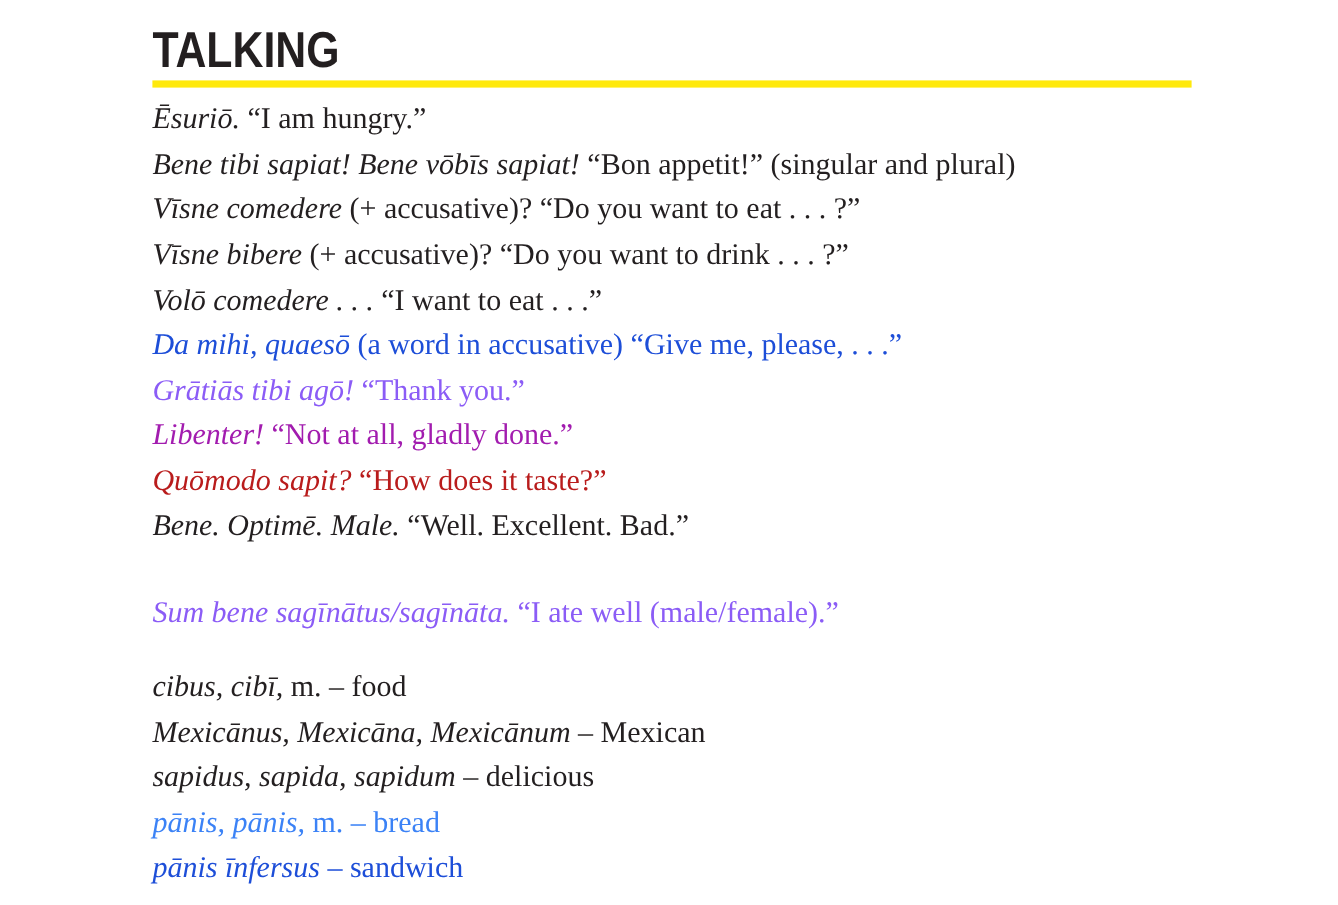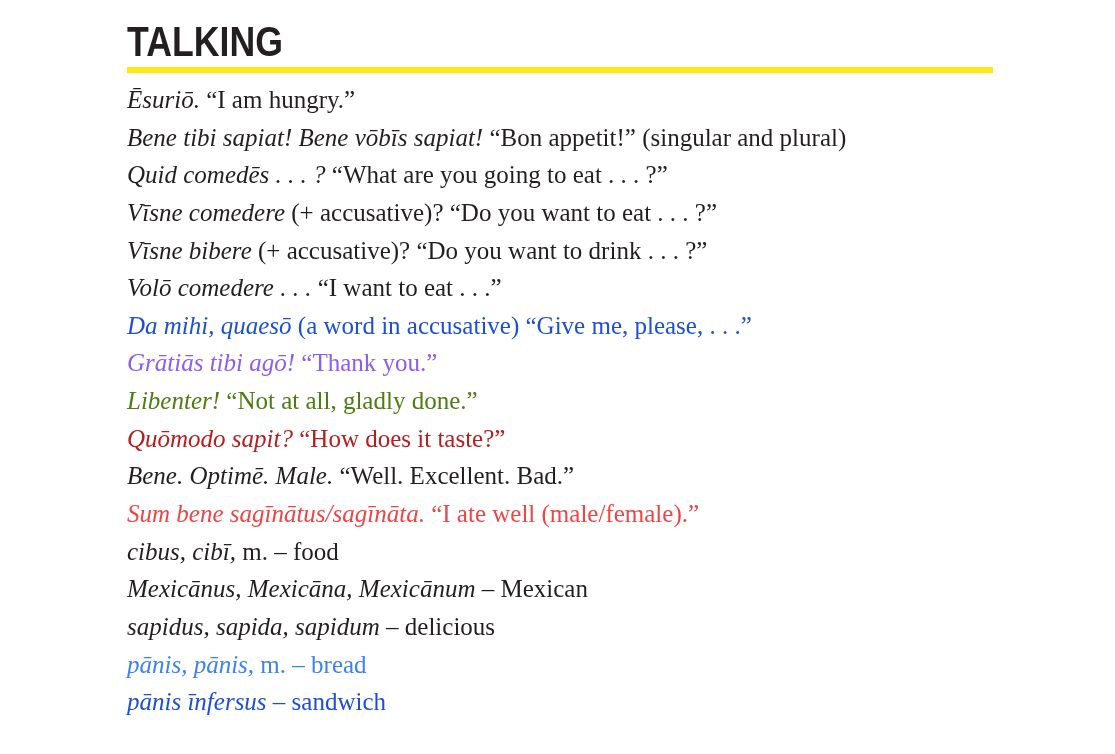--- a/index.html
+++ b/index.html
@@ -66,29 +66,28 @@
 </head>
 <body>
 
 <div class="page">
   <h1 class="page-title" style="color: rgb(35, 31, 32);"><span class="condense">TALKING</span></h1>
   <div class="title-rule" style="background: rgb(255, 233, 12);"></div>
 
   <div class="phrase-list">
     <p class="phrase-line" style="color: rgb(35, 31, 32);"><span class="latin">Ēsuriō.</span> <span class="english">“I am hungry.”</span></p>
     <p class="phrase-line" style="color: rgb(35, 31, 32);"><span class="latin">Bene tibi sapiat! Bene vōbīs sapiat!</span> <span class="english">“Bon appetit!” (singular and plural)</span></p>
-    <p class="phrase-line" style="color: rgb(35, 31, 32);"><span class="latin">Quid comedēs . . . ?</span> <span class="english">“What are you going to eat . . . ?”</span></p>
     <p class="phrase-line" style="color: rgb(35, 31, 32);"><span class="latin">Vīsne comedere</span> <span class="english">(+ accusative)? “Do you want to eat . . . ?”</span></p>
     <p class="phrase-line" style="color: rgb(35, 31, 32);"><span class="latin">Vīsne bibere</span> <span class="english">(+ accusative)? “Do you want to drink . . . ?”</span></p>
     <p class="phrase-line" style="color: rgb(35, 31, 32);"><span class="latin">Volō comedere . . .</span> <span class="english">“I want to eat . . .”</span></p>
     <p class="phrase-line" style="color: #1d4ed8;"><span class="latin">Da mihi, quaesō</span> <span class="english">(a word in accusative) “Give me, please, . . .”</span></p>
     <p class="phrase-line" style="color: #8b5cf6;"><span class="latin">Grātiās tibi agō!</span> <span class="english">“Thank you.”</span></p>
-    <p class="phrase-line" style="color: #4d7c0f;"><span class="latin">Libenter!</span> <span class="english">“Not at all, gladly done.”</span></p>
+    <p class="phrase-line" style="color: #a21caf;"><span class="latin">Libenter!</span> <span class="english">“Not at all, gladly done.”</span></p>
     <p class="phrase-line" style="color: #b91c1c;"><span class="latin">Quōmodo sapit?</span> <span class="english">“How does it taste?”</span></p>
     <p class="phrase-line" style="color: rgb(35, 31, 32);"><span class="latin">Bene. Optimē. Male.</span> <span class="english">“Well. Excellent. Bad.”</span></p>
-    <p class="phrase-line" style="color: #ef4444;"><span class="latin">Sum bene sagīnātus/sagīnāta.</span> <span class="english">“I ate well (male/female).”</span></p>
-    <p class="phrase-line" style="color: rgb(35, 31, 32);"><span class="latin">cibus, cibī,</span> <span class="english">m. – food</span></p>
+    <p class="phrase-line" style="color: #8b5cf6; margin-top: 35px;"><span class="latin">Sum bene sagīnātus/sagīnāta.</span> <span class="english">“I ate well (male/female).”</span></p>
+    <p class="phrase-line" style="color: rgb(35, 31, 32); margin-top: 24px;"><span class="latin">cibus, cibī,</span> <span class="english">m. – food</span></p>
     <p class="phrase-line" style="color: rgb(35, 31, 32);"><span class="latin">Mexicānus, Mexicāna, Mexicānum</span> <span class="english">– Mexican</span></p>
     <p class="phrase-line" style="color: rgb(35, 31, 32);"><span class="latin">sapidus, sapida, sapidum</span> <span class="english">– delicious</span></p>
     <p class="phrase-line" style="color: #3b82f6;"><span class="latin">pānis, pānis,</span> <span class="english">m. – bread</span></p>
     <p class="phrase-line" style="color: #1d4ed8;"><span class="latin">pānis īnfersus</span> <span class="english">– sandwich</span></p>
   </div>
 </div>
 
 </body></html>

